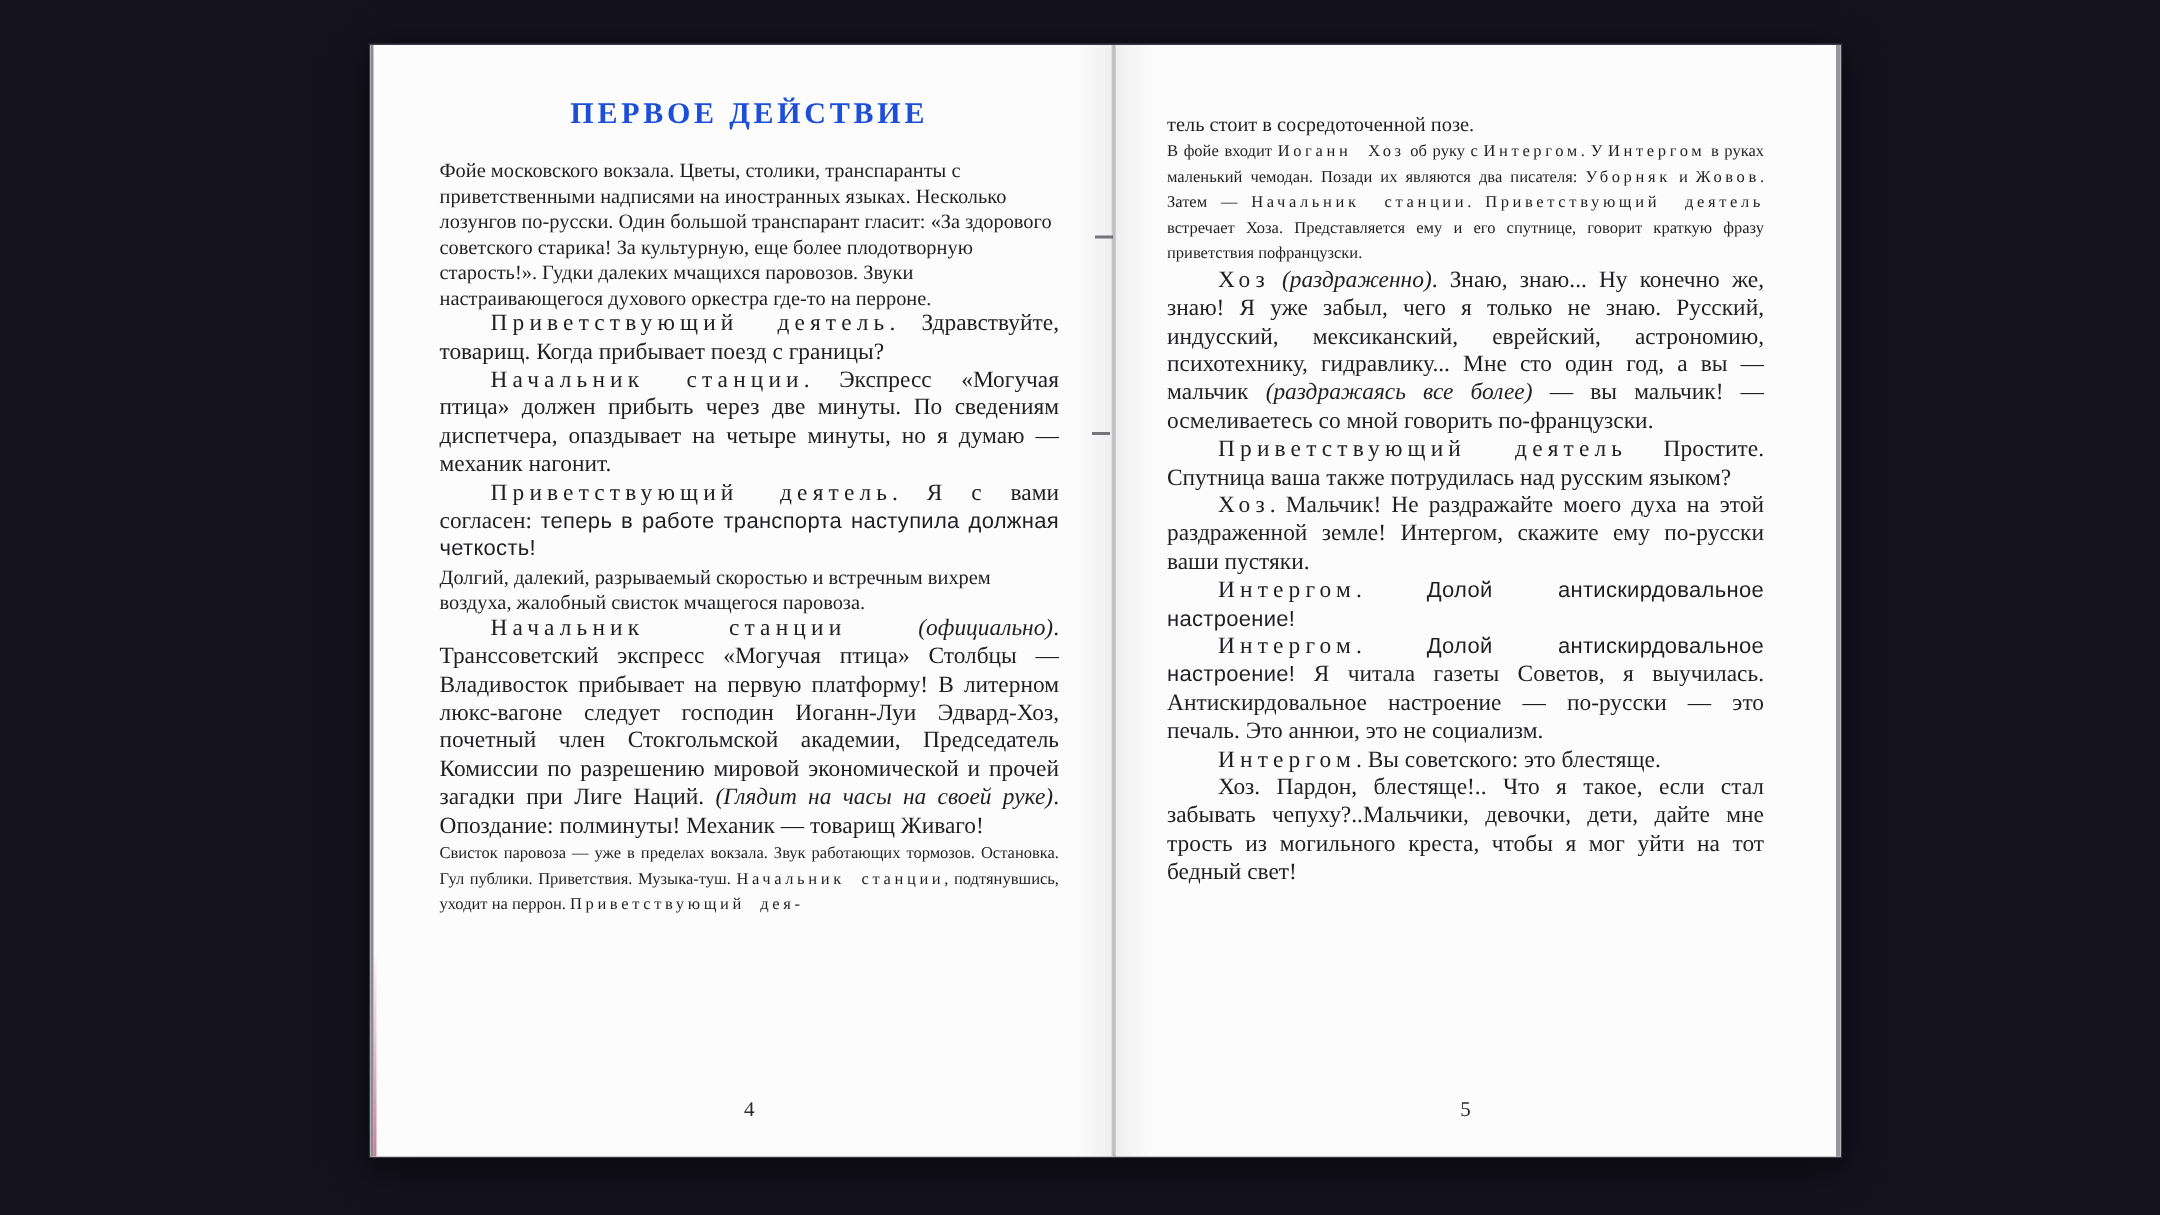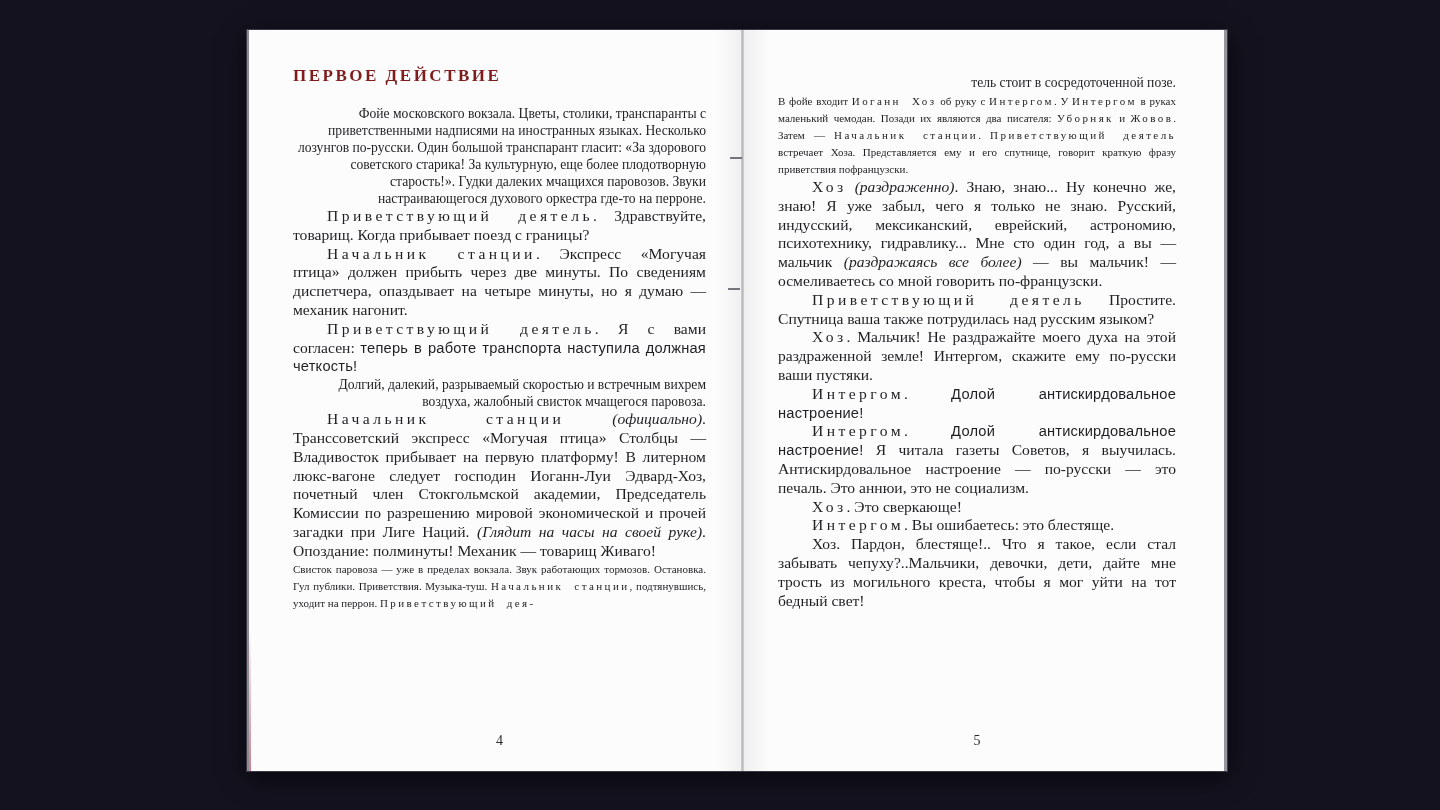--- a/index.html
+++ b/index.html
@@ -56,29 +56,30 @@
   }
   .dash {
     position: absolute; height: 2px; background: #4c4b54; opacity: .75;
   }
   .dash1 { left: 483px; top: 127px; width: 12px; }
   .dash2 { left: 481px; top: 258px; width: 12px; }
 
   .title {
     margin: 0;
     font-weight: 700;
-    font-size: 17px; line-height: 20px;
+    font-size: 20px; line-height: 20px;
     letter-spacing: 2.5px;
-    color: #7f1d1d;
+    text-align: center;
+    color: #1d4ed8;
   }
   .blocks p { margin: 0; }
   .stage-center {
     margin: 20px 4px 0;
     font-size: 13.6px; line-height: 17px;
-    text-align: right;
+    text-align: left;
   }
   .stage-flow {
     margin: 19px 1px 0;
     font-size: 11px; line-height: 17px;
     text-align: justify;
   }
   .dialogue {
     margin: 13px 0 0;
     font-size: 15.6px; line-height: 18.8px;
     text-align: justify;
@@ -129,19 +130,18 @@
 
   <div class="page page-right">
     <div class="blocks">
         <p class="stage-center"><span>тель стоит в сосредоточенной позе.</span></p>
         <p class="stage-flow"><span>В фойе входит </span><span class="seg-name">Иоганн Хоз</span><span> об руку с </span><span class="seg-name">Интергом</span><span>. У </span><span class="seg-name">Интергом</span><span> в руках маленький чемодан. Позади их являются два писателя: </span><span class="seg-name">Уборняк</span><span> и </span><span class="seg-name">Жовов</span><span>. Затем — </span><span class="seg-name">Начальник станции</span><span>. </span><span class="seg-name">Приветствующий деятель</span><span> встречает Хоза. Представляется ему и его спутнице, говорит краткую фразу приветствия пофранцузски.</span></p>
         <p class="dialogue"><span class="seg-name">Хоз</span><span> </span><span class="seg-italic">(раздраженно)</span><span>. Знаю, знаю... Ну конечно же, знаю! Я уже забыл, чего я только не знаю. Русский, индусский, мексиканский, еврейский, астрономию, психотехнику, гидравлику... Мне сто один год, а вы — мальчик </span><span class="seg-italic">(раздражаясь все более)</span><span> — вы мальчик! — осмеливаетесь со мной говорить по-французски.</span></p>
         <p class="dialogue"><span class="seg-name">Приветствующий деятель</span><span> Простите. Спутница ваша также потрудилась над русским языком?</span></p>
         <p class="dialogue"><span class="seg-name">Хоз</span><span>. Мальчик! Не раздражайте моего духа на этой раздраженной земле! Интергом, скажите ему по-русски ваши пустяки.</span></p>
         <p class="dialogue"><span class="seg-name">Интергом</span><span>. </span><span class="seg-sans">Долой антискирдовальное настроение!</span></p>
         <p class="dialogue"><span class="seg-name">Интергом</span><span>. </span><span class="seg-sans">Долой антискирдовальное настроение!</span><span> Я читала газеты Советов, я выучилась. Антискирдовальное настроение — по-русски — это печаль. Это аннюи, это не социализм.</span></p>
-        <p class="dialogue"><span class="seg-name">Хоз</span><span>. Это сверкающе!</span></p>
-        <p class="dialogue"><span class="seg-name">Интергом</span><span>. Вы ошибаетесь: это блестяще.</span></p>
+        <p class="dialogue"><span class="seg-name">Интергом</span><span>. Вы советского: это блестяще.</span></p>
         <p class="dialogue"><span>Хоз. Пардон, блестяще!.. Что я такое, если стал забывать чепуху?..Мальчики, девочки, дети, дайте мне трость из могильного креста, чтобы я мог уйти на тот бедный свет!</span></p>
       </div>
     <div class="pagenum">5</div>
   </div>
 </div>
 
 </body></html>

